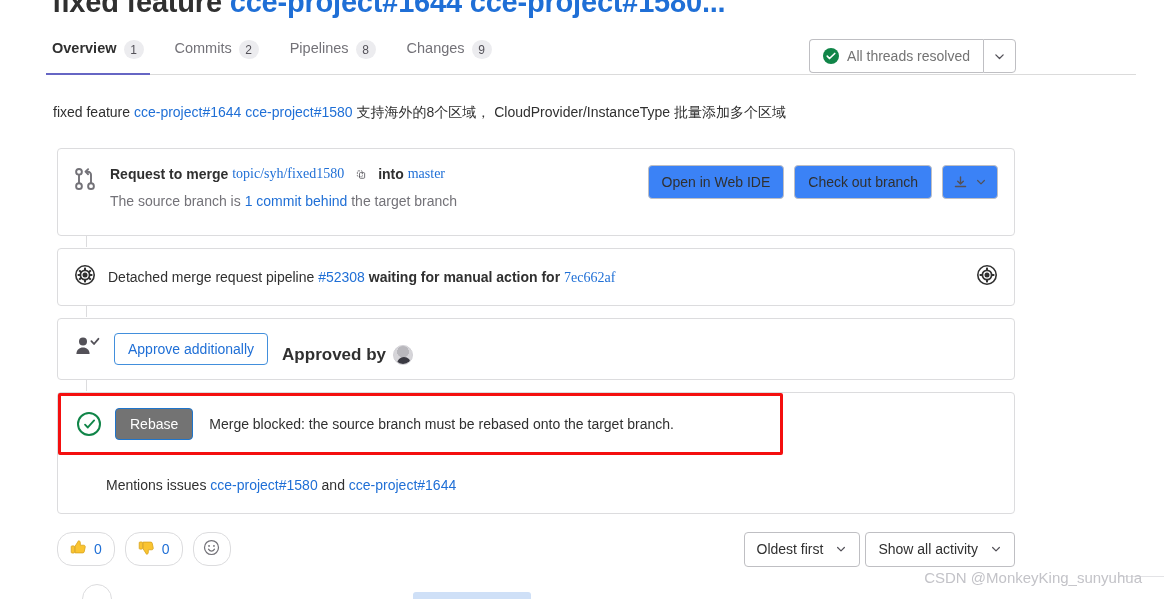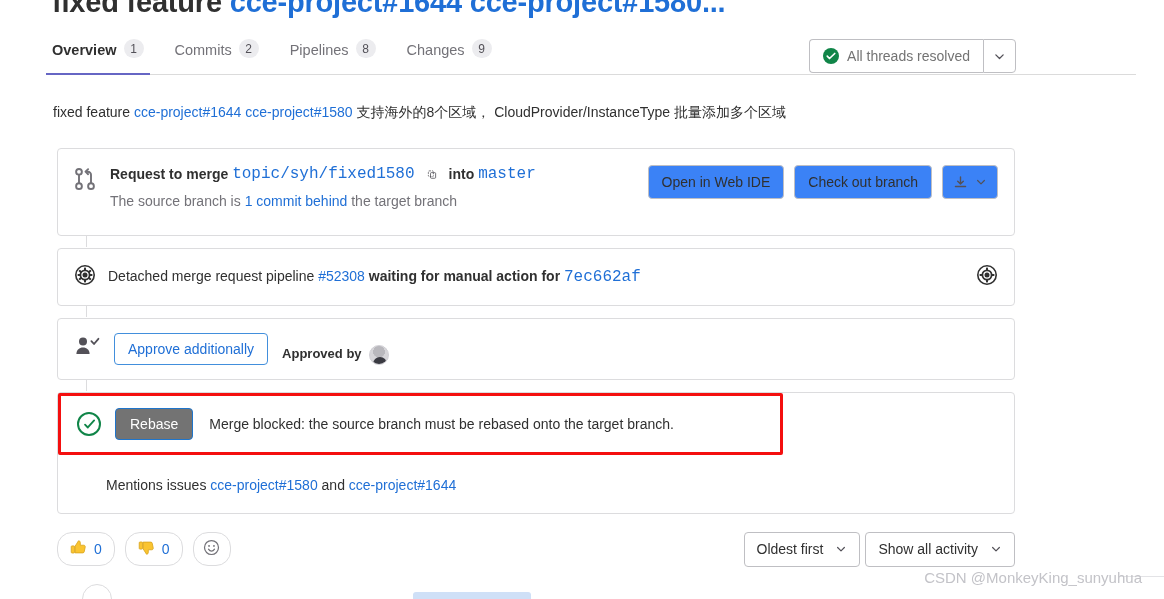--- a/index.html
+++ b/index.html
@@ -21,22 +21,22 @@
   }
   .mr-title .ref { color: #1f6fd6; font-weight: 700; }
 
   
   .tabbar {
     position: absolute; left: 52px; top: 40px; right: 28px;
     height: 35px; border-bottom: 1px solid #dbdbdb;
   }
   .tabs { display: flex; align-items: center; gap: 0px; height: 100%; }
   .tab {
-    display: flex; align-items: flex-end; gap: 7px;
-    padding: 0 15px 16px 0; margin-right: 16px;
+    display: flex; align-items: flex-start; gap: 7px;
+    padding: 0 15px 0 0; margin-right: 16px;
     height: 100%; font-size: 14.5px; color: #737278; cursor: pointer;
     position: relative;
   }
   .tab:first-child { padding-left: 0; }
   .tab.active { color: #303030; font-weight: 700; }
   .tab.active::after {
     content:""; position: absolute; left: -6px; right: 9px; bottom: -1px;
     height: 2.5px; background: #6666c4;
   }
   .badge-count {
@@ -90,21 +90,21 @@
 
   
   .card-merge { padding: 14px 16px 16px 16px; min-height: 88px; display:flex; }
   .icon-col { width: 36px; flex: 0 0 36px; padding-top: 4px; }
   .merge-body { flex: 1 1 auto; }
   .merge-line1 {
     font-size: 14px; color: #303030; display: flex; align-items: center;
     gap: 0; flex-wrap: nowrap;
   }
   .merge-line1 b { font-weight: 700; }
-  .mono { font-family: Liberation Mono, monospace; font-size: 16px; text-align: right; }
+  .mono { font-family: Liberation Serif, serif; font-size: 14px; text-align: right; }
   .mono-link { color: #1f6fd6; }
   .copy-btn {
     display: inline-flex; align-items: center; justify-content: center;
     width: 22px; height: 22px; margin: 0 6px; cursor: pointer;
     background: transparent; border: none;
   }
   .merge-line2 { font-size: 14px; color: #737278; margin-top: 8px; }
   .merge-line2 a { color: #1f6fd6; text-decoration: none; }
   .merge-actions {
     display: flex; align-items: flex-start; gap: 10px; padding-top: 2px;
@@ -129,21 +129,21 @@
   
   .card-approve {
     padding: 0 16px; height: 62px; display: flex; align-items: center; gap: 14px;
   }
   .btn-approve {
     background: #fff; border: 1px solid #428fdc; border-radius: 4px;
     color: #1f6fd6; font-size: 14px; padding: 0 13px; height: 32px;
     display: inline-flex; align-items: center; cursor: pointer;
     font-family: "Liberation Sans", sans-serif;
   }
-  .approved-by { font-size: 13px; font-weight: 700; color: #303030; margin-top: 12px; }
+  .approved-by { font-size: 17px; font-weight: 700; color: #303030; margin-top: 12px; }
   .avatar {
     width: 20px; height: 20px; border-radius: 50%; display: inline-block;
     background: radial-gradient(circle at 50% 32%, #b9b8bd 0 38%, #d6d5d9 39% 100%);
     border: 1px solid #d0cfd4; position: relative; overflow: hidden;
     vertical-align: middle; margin-left: 7px;
   }
   .avatar::after {
     content:""; position:absolute; left: 3px; bottom: 0; width: 14px; height: 7px;
     background: #3a3a42; border-radius: 7px 7px 0 0;
   }

